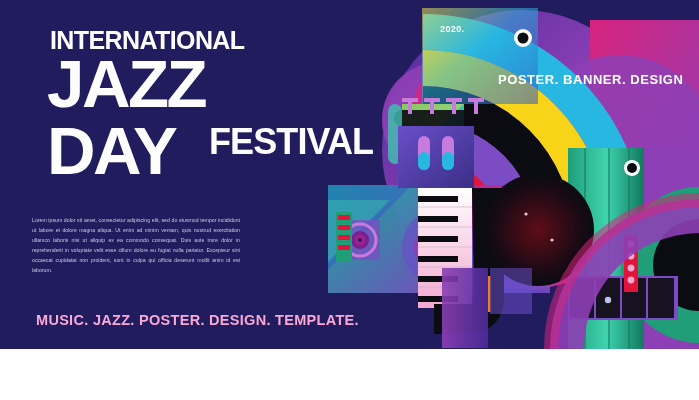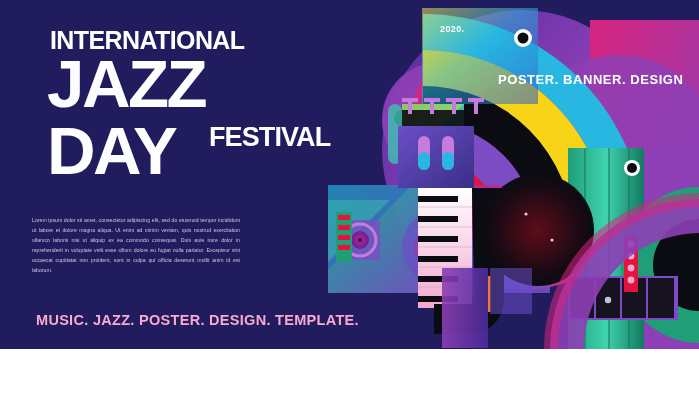--- a/index.html
+++ b/index.html
@@ -44,21 +44,21 @@
     transform: scaleX(1.02); transform-origin: left top;
   }
   #day {
     position: absolute; left: 47px; top: 118px;
     font-size: 66px; font-weight: bold; color: #fdfdfd;
     letter-spacing: -2.5px; line-height: 1;
     transform: scaleX(1.02); transform-origin: left top;
   }
   #festival {
     position: absolute; left: 209px; top: 124px;
-    font-size: 27px; font-weight: bold; color: #fdfdfd;
+    font-size: 36px; font-weight: bold; color: #fdfdfd;
     letter-spacing: -0.9px; line-height: 1;
   }
 
   #body-copy {
     position: absolute; left: 32px; top: 216px;
     width: 208px;
     font-size: 5.2px; line-height: 1.92; color: #c8c6dd;
     text-align: justify;
   }
 

